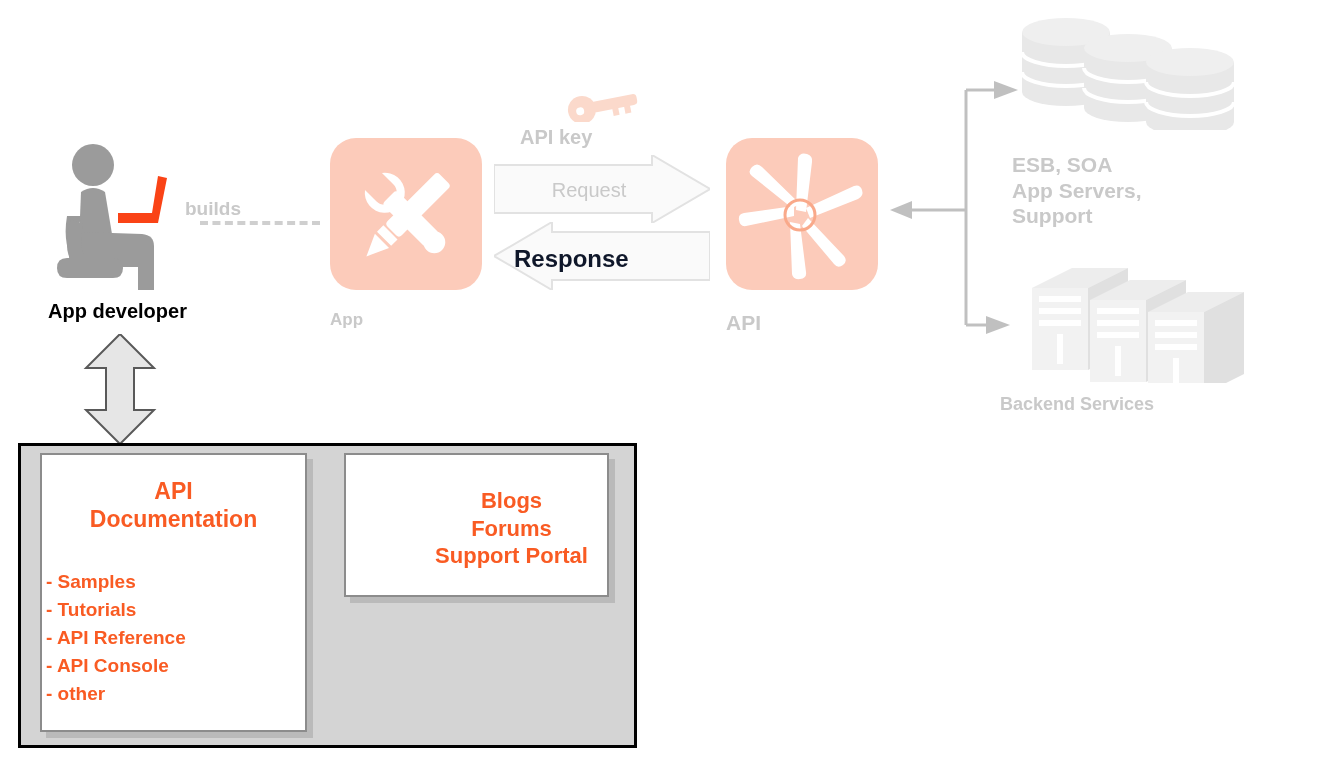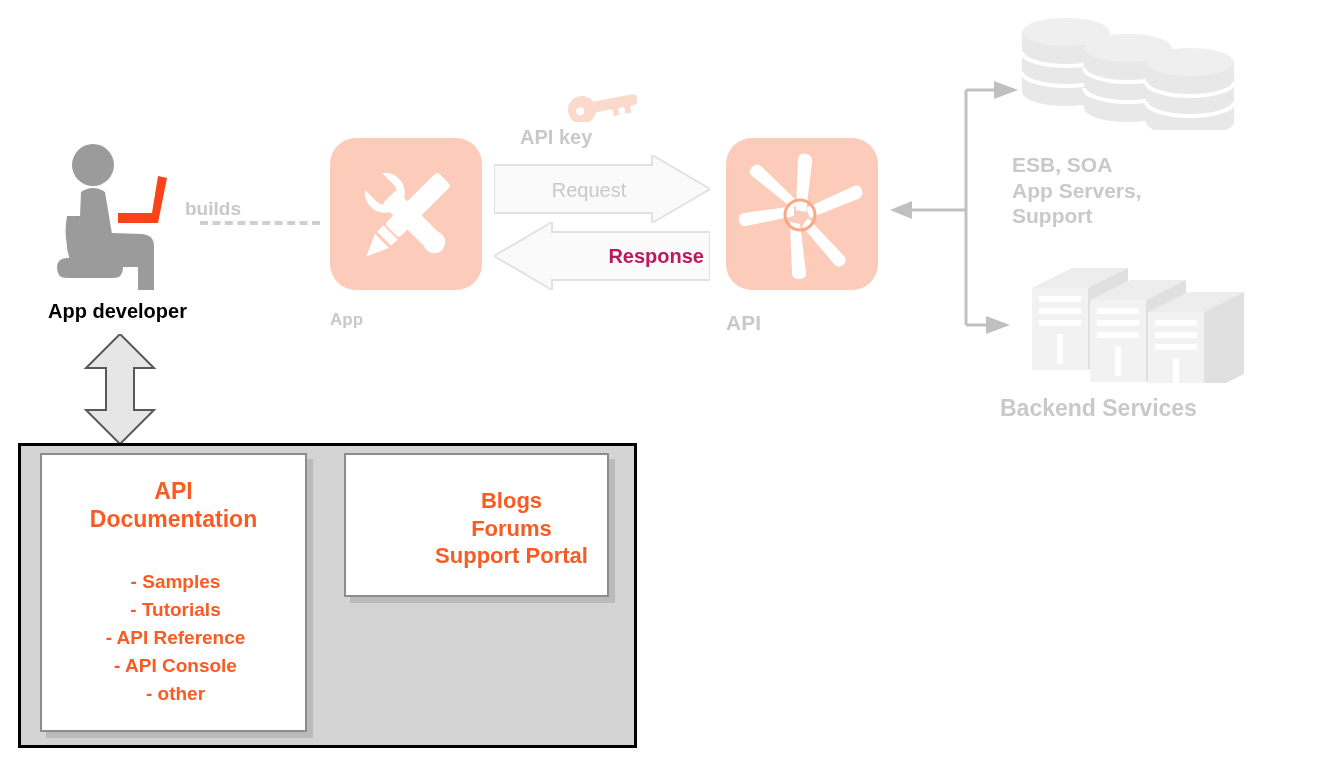--- a/index.html
+++ b/index.html
@@ -28,21 +28,20 @@
     white-space: pre-line;
   }
   .lbl-dark {
     color: #000000;
     font-weight: bold;
     text-align: center;
   }
   .lbl-orange {
     color: #f95b23;
     font-weight: bold;
-    text-align: center;
   }
 
   
   #dev-icon { left: 55px; top: 140px; width: 125px; height: 155px; }
   #dev-label {
     left: 10px; top: 300px; width: 215px;
     font-size: 20px;
   }
 
   
@@ -71,33 +70,33 @@
 
   
   #req-arrow  { left: 494px; top: 155px; width: 216px; height: 68px; }
   #resp-arrow { left: 494px; top: 222px; width: 216px; height: 68px; }
   #req-text {
     left: 494px; top: 179px; width: 190px;
     font-size: 20px; color: #c9c9c9; font-weight: normal; text-align: center;
   }
   #resp-text {
     left: 514px; top: 245px; width: 190px;
-    font-size: 20px; color: #be185d; font-weight: bold; text-align: right;
+    font-size: 24px; color: #0f172a; font-weight: bold; text-align: left;
   }
 
   
   #right-connectors { left: 890px; top: 60px; width: 160px; height: 290px; }
 
   
   #db-icon { left: 1022px; top: 18px; width: 250px; height: 112px; }
   #db-label{ left: 1012px; top: 152px; width: 275px; font-size: 21px; }
 
   
   #srv-icon  { left: 1032px; top: 268px; width: 235px; height: 115px; }
-  #srv-label { left: 1000px; top: 394px; width: 310px; font-size: 23px; }
+  #srv-label { left: 1000px; top: 394px; width: 310px; font-size: 18px; }
 
   
   #dev-double-arrow { left: 82px; top: 334px; width: 76px; height: 110px; }
 
   
   #community-panel {
     left: 18px; top: 443px; width: 619px; height: 305px;
     background: #d4d4d4;
     border: 3px solid #000000;
     box-sizing: border-box;

